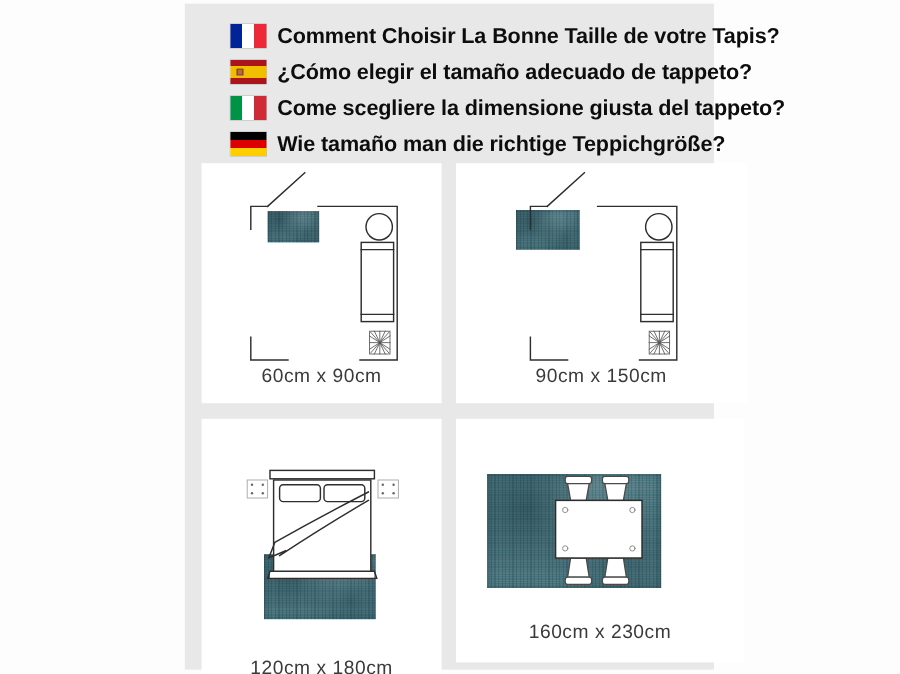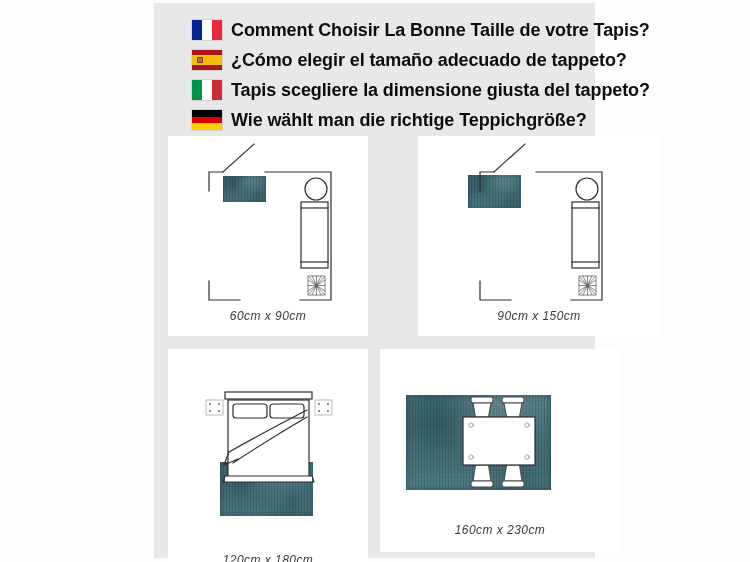--- a/index.html
+++ b/index.html
@@ -17,25 +17,25 @@
   .flag-es::after{content:"";position:absolute;left:5px;top:7px;width:6px;height:6px;
         background:#b0703c;border-radius:1px;box-shadow:inset 0 0 0 1px rgba(120,30,30,.7);}
   .flag-it{background:linear-gradient(to right,#009246 0 33.4%,#ffffff 33.4% 66.7%,#ce2b37 66.7% 100%);}
   .flag-de{background:linear-gradient(to bottom,#000000 0 33.4%,#dd0000 33.4% 66.7%,#ffce00 66.7% 100%);}
   .lang-text{font-size:18px;font-weight:700;line-height:1;color:var(--header-text,#0d0d0d);
         white-space:nowrap;letter-spacing:-.1px;}
 
   
   .panel{position:absolute;background:var(--panel-bg,#ffffff);}
   .panel.tl{left:14px;top:133px;width:200px;height:200px;}
-  .panel.tr{left:226px;top:133px;width:242px;height:200px;margin-left:38px;}
+  .panel.tr{left:226px;top:133px;width:242px;height:200px;}
   .panel.bl{left:14px;top:346px;width:200px;height:233px;}
   .panel.br{left:226px;top:346px;width:240px;height:203px;}
   .dim-label{position:absolute;left:0;right:0;bottom:13px;text-align:center;
-        font-size:12px;color:var(--label-text,#3a3a3a);letter-spacing:.45px;font-style:italic;}
+        font-size:16px;color:var(--label-text,#3a3a3a);letter-spacing:.45px;}
   .panel.bl .dim-label,.panel.br .dim-label{bottom:15px;}
 
   
   .rug{position:absolute;background-color:var(--rug-base,#4e7a83);
     background-image:
       radial-gradient(circle at 22% 30%, rgba(14,46,57,.45), transparent 55%),
       radial-gradient(circle at 78% 72%, rgba(14,46,57,.35), transparent 50%),
       radial-gradient(circle at 60% 22%, rgba(214,232,232,.16), transparent 45%),
       repeating-linear-gradient(90deg, rgba(8,34,44,.18) 0 1px, transparent 1px 3px),
       repeating-linear-gradient(0deg, rgba(255,255,255,.07) 0 1px, transparent 1px 2px);
@@ -67,25 +67,25 @@
       <div class="lang-row">
         <span class="flag flag-fr"></span>
         <span class="lang-text">Comment Choisir La Bonne Taille de votre Tapis?</span>
       </div>
       <div class="lang-row">
         <span class="flag flag-es"></span>
         <span class="lang-text">¿Cómo elegir el tamaño adecuado de tappeto?</span>
       </div>
       <div class="lang-row">
         <span class="flag flag-it"></span>
-        <span class="lang-text">Tapis scegliere la dimensione giusta del tappeto?</span>
+        <span class="lang-text">Come scegliere la dimensione giusta del tappeto?</span>
       </div>
       <div class="lang-row">
         <span class="flag flag-de"></span>
-        <span class="lang-text">Wie wählt man die richtige Teppichgröße?</span>
+        <span class="lang-text">Wie tamaño man die richtige Teppichgröße?</span>
       </div>
     </div>
 
     <div class="panel tl">
       <div class="rug"></div>
       <svg class="scene" viewBox="0 0 200 200">
         <path d="M41,55 V36 H55 M97,36 H163 V164 H132 M41,145 V164 H72"></path>
         <path d="M55,36 L86,8"></path>
         <circle class="fw" cx="148" cy="53" r="11"></circle>
         <g>

